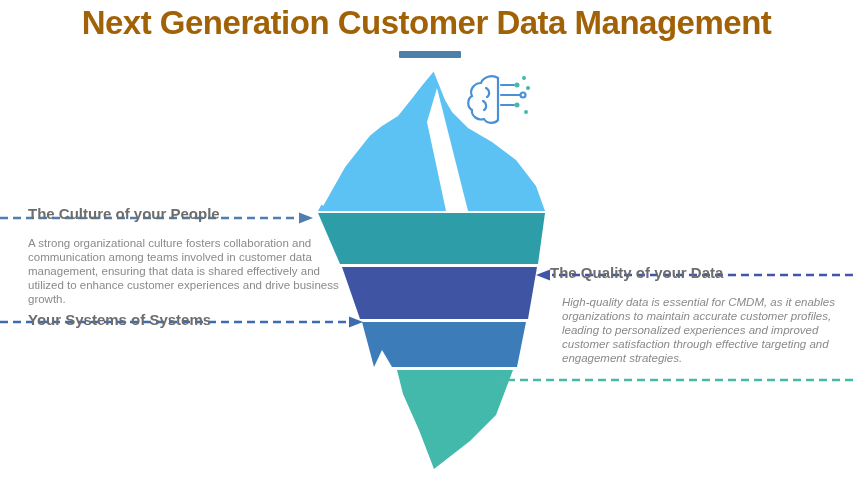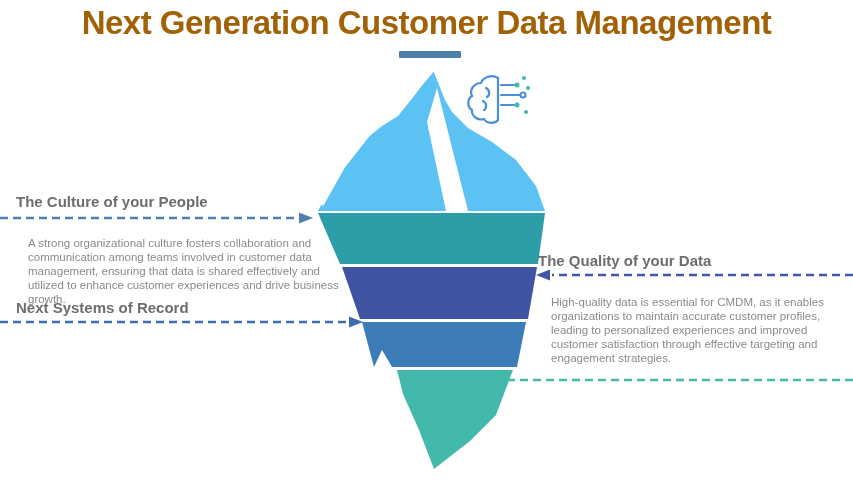--- a/index.html
+++ b/index.html
@@ -1,30 +1,30 @@
 <!DOCTYPE html>
 <html><head>
 <meta charset="utf-8">
 <style>
   html,body{margin:0;padding:0;background:#ffffff;}
   .stage{position:relative;width:853px;height:480px;background:#ffffff;overflow:hidden;
          font-family:"Liberation Sans",sans-serif;}
   .page-title{position:absolute;top:4px;left:0;right:0;margin:0;text-align:center;
               font-size:33px;font-weight:700;color:#a16207;letter-spacing:-0.5px;}
   .art{position:absolute;top:0;left:0;}
-  .heading{position:absolute;font-size:15px;font-weight:700;color:#6d6d6d;margin:0;}
+  .heading{position:absolute;font-size:15px;font-weight:700;color:#6d6d6d;margin:12px;}
   .body-text{position:absolute;font-size:11.5px;line-height:14px;color:#8a8a8a;margin:12px;}
   .left-col{text-align:left;}
   .right-col{text-align:left;}
   .h-culture{left:16px;top:193px;width:312px;}
   .b-culture{left:16px;top:224px;width:312px;}
   .h-systems{left:16px;top:299px;width:340px;}
   .b-systems{left:16px;top:330px;width:332px;}
   .h-quality{left:538px;top:252px;width:300px;}
-  .b-quality{left:539px;top:283px;width:287px;}
+  .b-quality{left:550px;top:283px;width:287px;font-style:italic;}
   .h-values{left:538px;top:357px;width:307px;}
   .b-values{left:520px;top:387px;width:325px;}
 </style>
 </head>
 <body>
 
 <div class="stage">
 
   <h1 class="page-title">Next Generation Customer Data Management</h1>
 
@@ -69,19 +69,19 @@
       <circle cx="517" cy="105" r="2.5"></circle>
       <circle cx="524" cy="78" r="2"></circle>
       <circle cx="528" cy="88" r="2"></circle>
       <circle cx="526" cy="112" r="2"></circle>
     </g>
   </svg>
 
   <h2 class="heading left-col h-culture">The Culture of your People</h2>
   <p class="body-text left-col b-culture">A strong organizational culture fosters collaboration and communication among teams involved in customer data management, ensuring that data is shared effectively and utilized to enhance customer experiences and drive business growth.</p>
 
-  <h2 class="heading left-col h-systems">Next Systems of Record</h2>
+  <h2 class="heading left-col h-systems">Your Systems of Systems</h2>
 
   <h2 class="heading right-col h-quality">The Quality of your Data</h2>
   <p class="body-text right-col b-quality">High-quality data is essential for CMDM, as it enables organizations to maintain accurate customer profiles, leading to personalized experiences and improved customer satisfaction through effective targeting and engagement strategies.</p>
 
 
 </div>
 
 </body></html>

